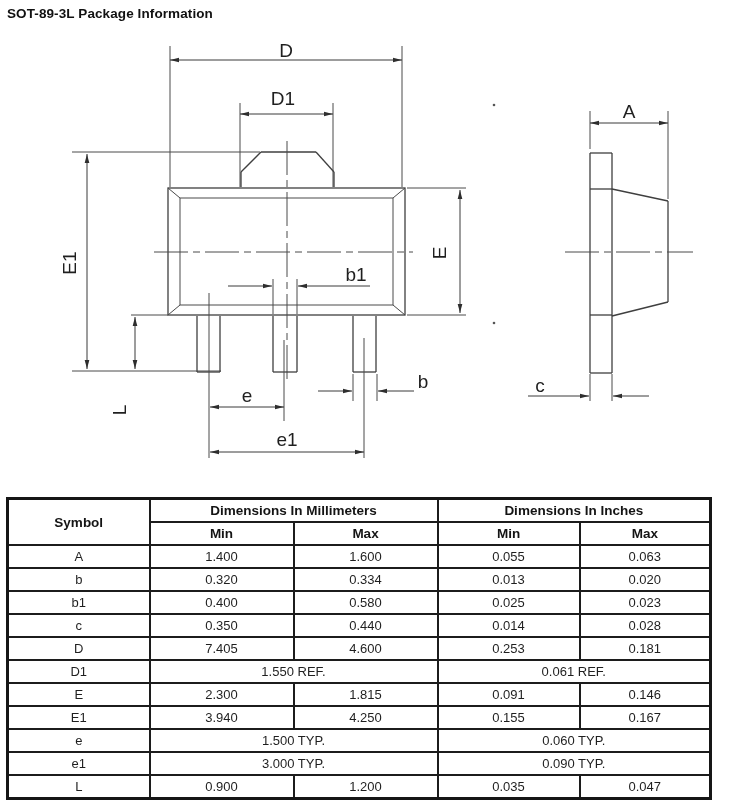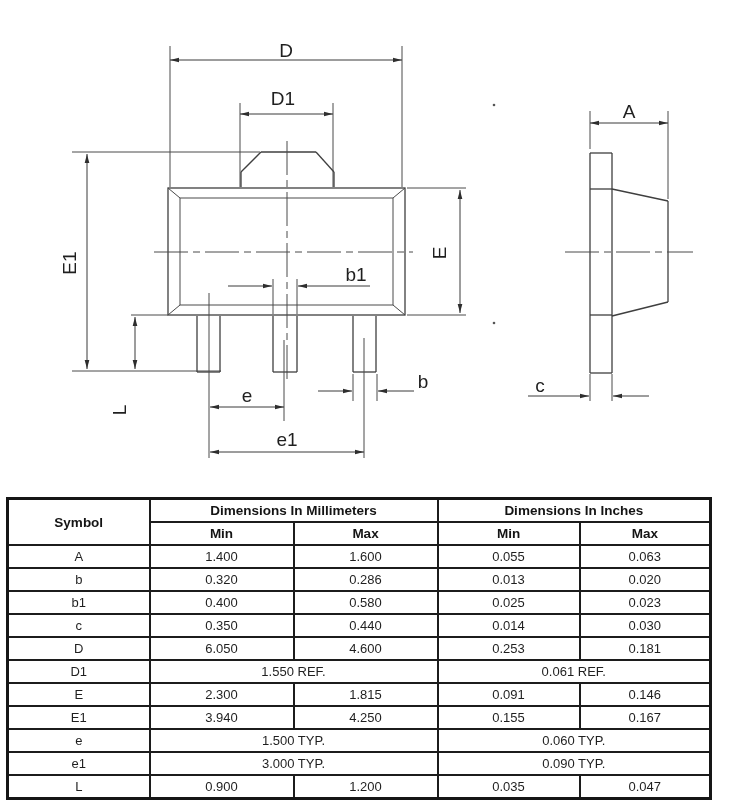--- a/index.html
+++ b/index.html
@@ -31,20 +31,21 @@
     padding:0;height:21px;overflow:hidden;white-space:nowrap;
   }
   .dim-table th{font-size:13.5px;font-weight:bold;color:#141414;}
   .dim-table td{font-size:13px;color:#1f1f1f;}
 </style>
 </head>
 <body>
 
 <div class="page">
 
+  <div class="title">SOT-89-3L Package Information</div>
 
   <svg class="draw" width="739" height="495" viewBox="0 0 739 495">
     <defs>
       <marker id="as" markerUnits="userSpaceOnUse" markerWidth="11" markerHeight="6" refX="1" refY="3" orient="auto">
         <path d="M1,3 L10,0.7 L10,5.3 Z" fill="#2e2e2e"></path>
       </marker>
       <marker id="ae" markerUnits="userSpaceOnUse" markerWidth="11" markerHeight="6" refX="9" refY="3" orient="auto">
         <path d="M9,3 L0,0.7 L0,5.3 Z" fill="#2e2e2e"></path>
       </marker>
     </defs>
@@ -185,41 +186,41 @@
       <tr>
         <td>A</td>
         <td>1.400</td>
         <td>1.600</td>
         <td>0.055</td>
         <td>0.063</td>
       </tr>
       <tr>
         <td>b</td>
         <td>0.320</td>
-        <td>0.286</td>
+        <td>0.334</td>
         <td>0.013</td>
         <td>0.020</td>
       </tr>
       <tr>
         <td>b1</td>
         <td>0.400</td>
         <td>0.580</td>
         <td>0.025</td>
         <td>0.023</td>
       </tr>
       <tr>
         <td>c</td>
         <td>0.350</td>
         <td>0.440</td>
         <td>0.014</td>
-        <td>0.030</td>
+        <td>0.028</td>
       </tr>
       <tr>
         <td>D</td>
-        <td>6.050</td>
+        <td>7.405</td>
         <td>4.600</td>
         <td>0.253</td>
         <td>0.181</td>
       </tr>
       <tr>
         <td>D1</td>
         <td colspan="2">1.550 REF.</td>
         <td colspan="2">0.061 REF.</td>
       </tr>
       <tr>

